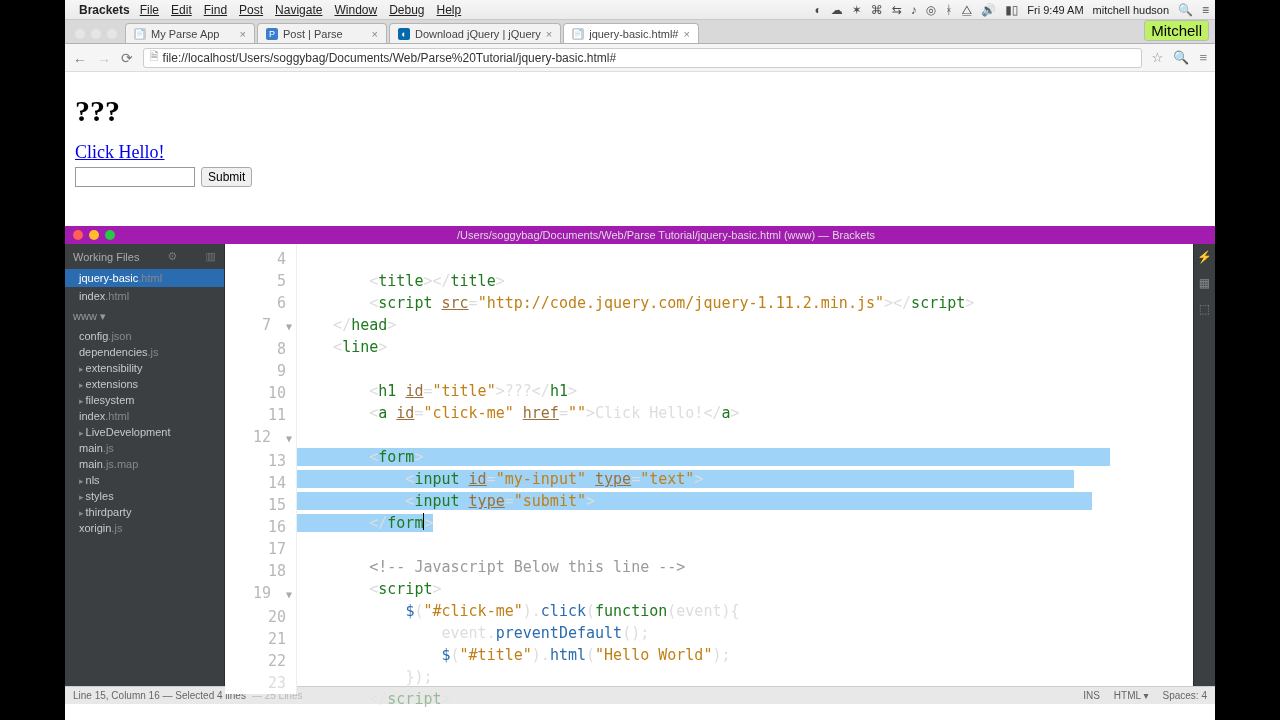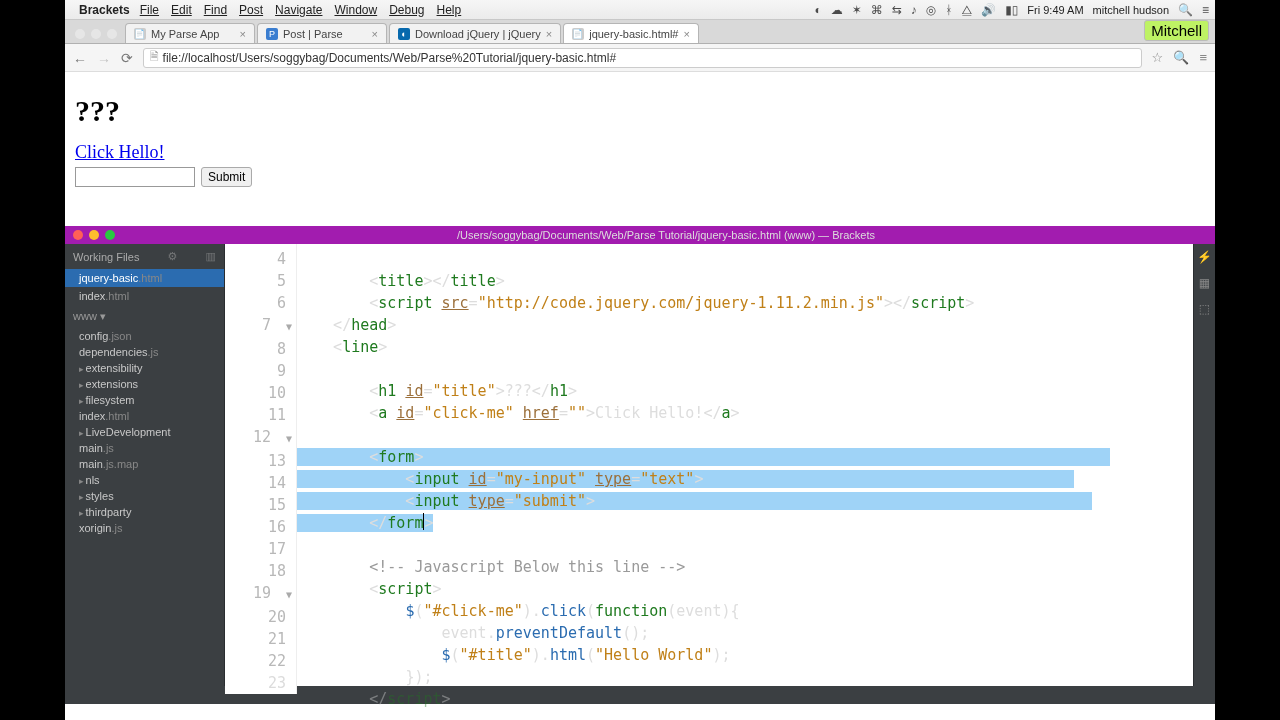--- a/index.html
+++ b/index.html
@@ -250,15 +250,24 @@
 <span style="opacity:.4">        &lt;/<span class="t-tag">script</span>&gt;</span>
         </div>
       </div>
 
       <div class="right-gutter">
         <div class="rg-ico" style="color:#e0b040">⚡</div>
         <div class="rg-ico">▦</div>
         <div class="rg-ico">⬚</div>
       </div>
     </div>
+    <div class="statusbar">
+      <span>Line 15, Column 16 — Selected 4 lines</span>
+      <span class="faint">— 25 Lines</span>
+      <div class="r">
+        <span>INS</span>
+        <span>HTML ▾</span>
+        <span>Spaces: 4</span>
+      </div>
+    </div>
   </div>
 
 </div>
 
 </body></html>

